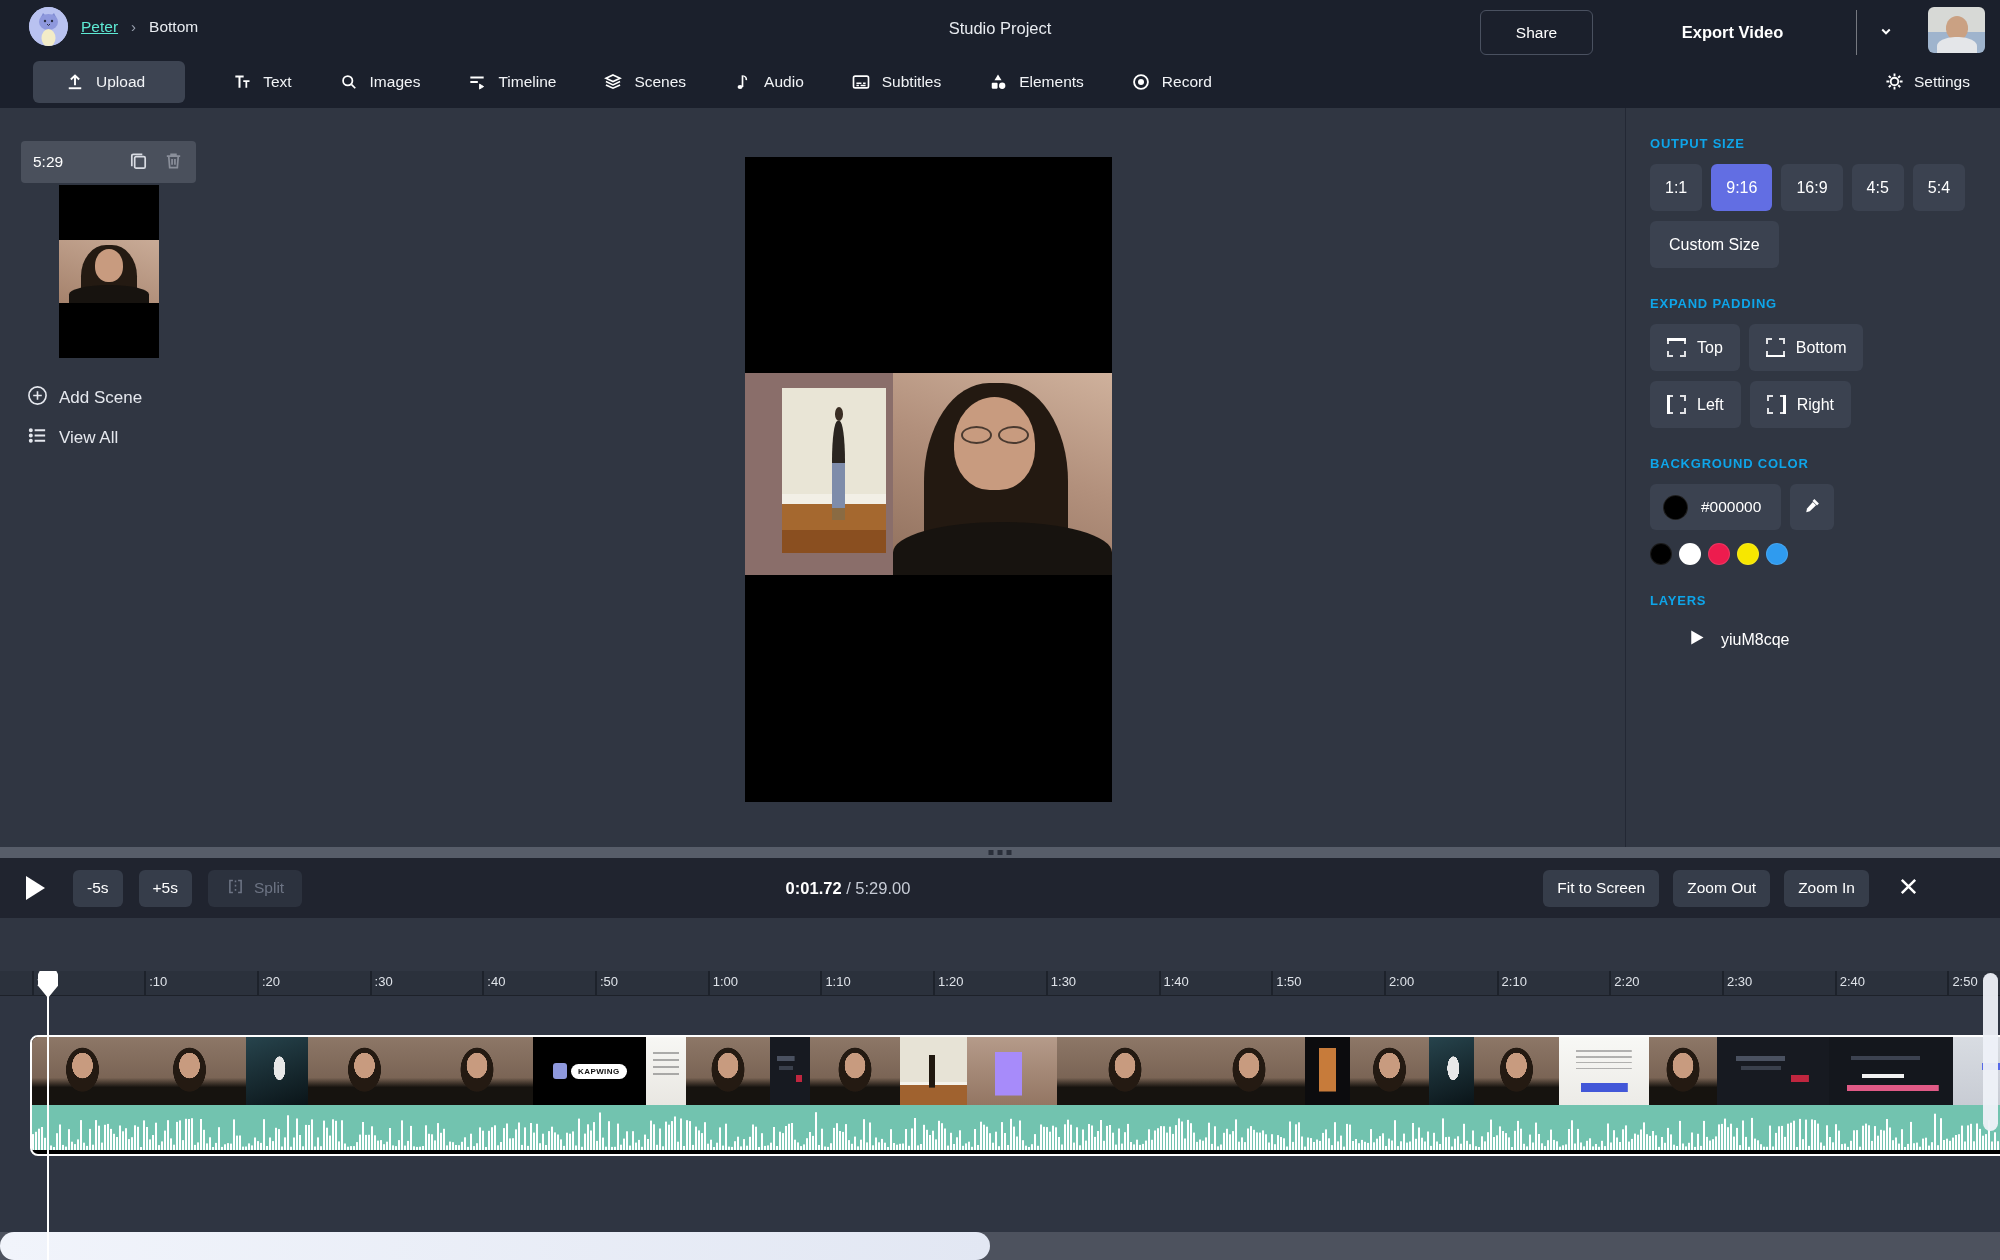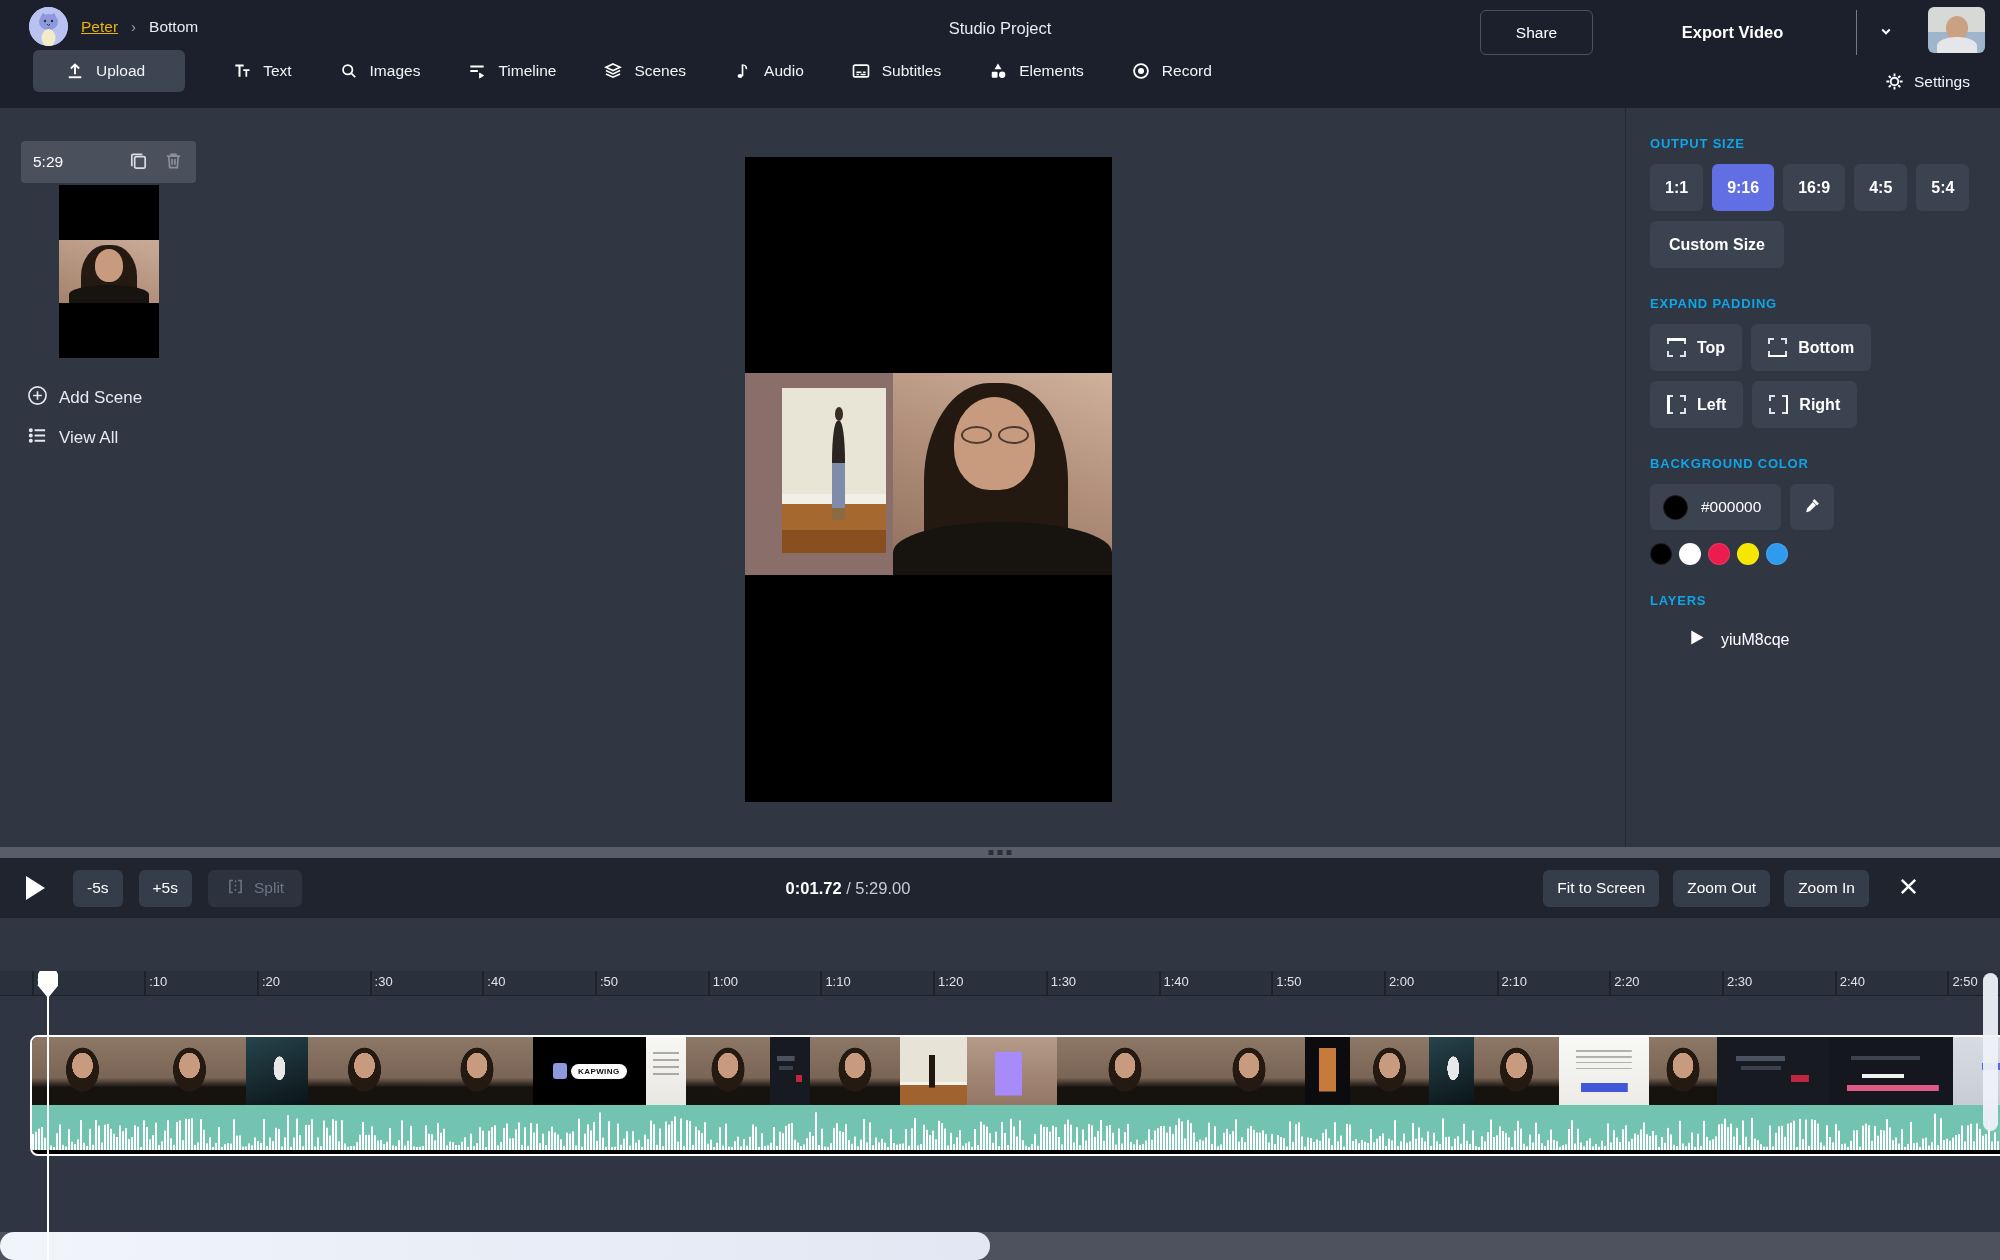--- a/index.html
+++ b/index.html
@@ -4,42 +4,42 @@
 <style>
   html,body{margin:0;padding:0;background:#1a1f2b;}
   #app{position:relative;width:2000px;height:1260px;overflow:hidden;
        font-family:"Liberation Sans",sans-serif;color:#f2f4f7;
        background:#303642;-webkit-font-smoothing:antialiased;}
 
   
   #header{position:absolute;left:0;top:0;width:2000px;height:108px;background:#1b202c;}
   #breadcrumb{position:absolute;left:29px;top:7px;display:flex;align-items:center;gap:13px;}
   #cat-avatar{width:39px;height:39px;border-radius:50%;overflow:hidden;background:#b9c2f0;flex:none;}
-  .crumb-user{color:#eab308;font-size:15.5px;text-decoration:underline;}
+  .crumb-user{color:#5eead4;font-size:15.5px;text-decoration:underline;}
   .crumb-sep{color:#9aa1b0;font-size:15px;}
   .crumb-proj{color:#e9ecf1;font-size:15.5px;}
   #page-title{position:absolute;left:1000px;top:19px;transform:translateX(-50%);
               font-size:16.5px;color:#e8ebf0;}
   #share-btn{position:absolute;left:1480px;top:10px;width:113px;height:45px;
              border:1px solid #4a5160;border-radius:6px;display:flex;align-items:center;
              justify-content:center;font-size:15.5px;color:#fff;cursor:pointer;box-sizing:border-box;}
   #export-btn{position:absolute;left:1609px;top:10px;width:306px;height:45px;border-radius:6px;
               display:flex;align-items:center;cursor:pointer;}
   #export-label{flex:1;text-align:center;font-weight:bold;font-size:16.5px;color:#fff;}
   #export-chevron{width:58px;height:45px;border-left:1px solid rgba(255,255,255,.4);
                   display:flex;align-items:center;justify-content:center;}
   #user-avatar{position:absolute;left:1928px;top:7px;width:57px;height:46px;border-radius:6px;
                overflow:hidden;background:linear-gradient(180deg,#d7d9d6 0 55%,#9fb4cd 55%);}
   #user-avatar .uhead{position:absolute;left:50%;top:20%;width:22px;height:24px;margin-left:-11px;
                border-radius:50% 50% 45% 45%;background:#caa183;}
   #user-avatar .ubody{position:absolute;left:50%;bottom:-4px;width:40px;height:20px;margin-left:-20px;
                border-radius:45% 45% 0 0;background:#e4e6e9;}
 
   
-  #toolbar{position:absolute;left:0;top:44px;width:2000px;height:53px;display:flex;
+  #toolbar{position:absolute;left:0;top:55px;width:2000px;height:53px;display:flex;
            align-items:center;padding-left:33px;gap:47px;box-sizing:border-box;}
   .tb-item{display:flex;align-items:center;gap:11px;font-size:15.5px;color:#f2f4f7;cursor:pointer;flex:none;}
   .tb-item.active{background:#3d4452;border-radius:6px;padding:11px 40px 11px 32px;}
   .tb-icon{display:flex;align-items:center;}
   #settings-btn{position:absolute;right:20px;top:55px;height:53px;display:flex;align-items:center;
                 gap:10px;font-size:15.5px;color:#f2f4f7;cursor:pointer;padding:0 10px;}
 
   
   #scene-dur-bar{position:absolute;left:21px;top:141px;width:175px;height:42px;background:#4a505c;
                  border-radius:4px;display:flex;align-items:center;padding:0 12px;box-sizing:border-box;}
@@ -75,21 +75,21 @@
   #inspector{position:absolute;left:1625px;top:108px;width:375px;height:739px;box-sizing:border-box;
              padding-left:24px;border-left:1px solid #232834;}
   #insp-tabs{display:flex;gap:24px;margin:26px 0 0 10px;border-bottom:1px solid #3a414e;
              margin-left:-24px;padding-left:34px;}
   .insp-tab{font-size:14.5px;font-weight:bold;letter-spacing:.6px;color:#8b93a5;
             padding-bottom:11px;cursor:pointer;}
   .insp-tab.active{color:#fff;box-shadow:inset 0 -3px 0 #fff;}
   .sec-head{margin-top:28px;font-size:13px;font-weight:bold;letter-spacing:.8px;color:#0ea5e9;}
   .btn-row{display:flex;gap:9px;margin-top:13px;}
   .p-btn{background:#3b4250;border-radius:6px;height:47px;display:flex;align-items:center;
-         justify-content:center;padding:0 15px;font-size:16px;color:#fff;cursor:pointer;box-sizing:border-box;font-weight:bold;}
+         justify-content:center;padding:0 15px;font-size:16px;color:#fff;cursor:pointer;box-sizing:border-box;}
   .p-btn.selected{background:#626ee3;}
   .pad-btn{gap:11px;padding:0 17px;}
   .pad-ic{width:15px;height:15px;border:2px dashed rgba(255,255,255,.85);position:relative;flex:none;}
   .pad-ic::after{content:"";position:absolute;background:#fff;}
   .pad-top::after{left:-2px;right:-2px;top:-2px;height:2.5px;}
   .pad-bottom::after{left:-2px;right:-2px;bottom:-2px;height:2.5px;}
   .pad-left::after{top:-2px;bottom:-2px;left:-2px;width:2.5px;}
   .pad-right::after{top:-2px;bottom:-2px;right:-2px;width:2.5px;}
   .pad-none::after{display:none;}
   #bg-row{display:flex;gap:9px;margin-top:13px;align-items:center;}

